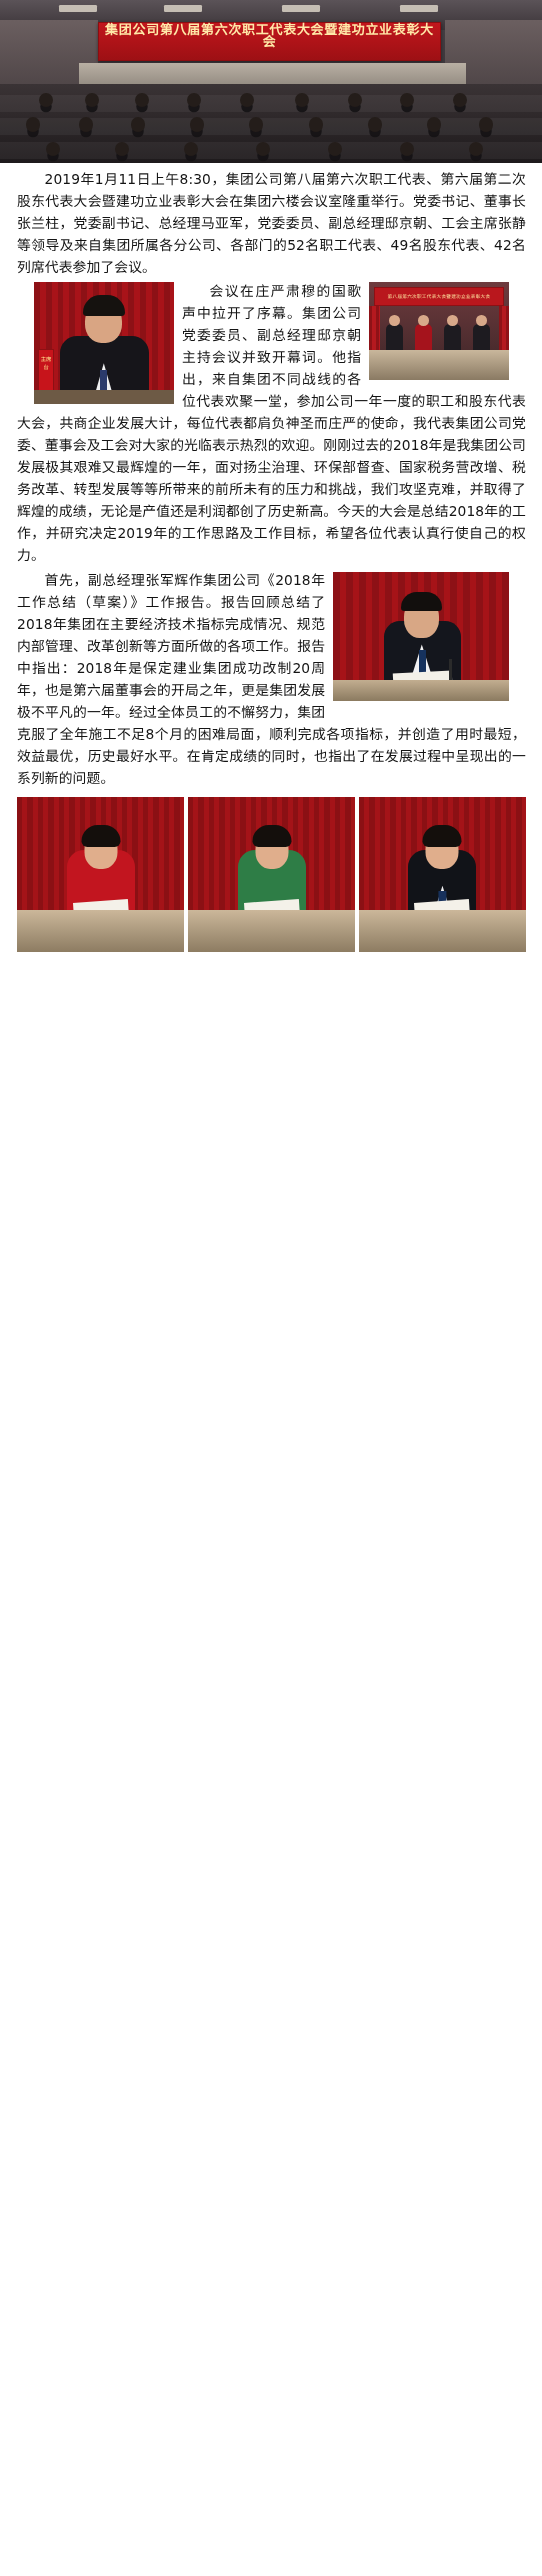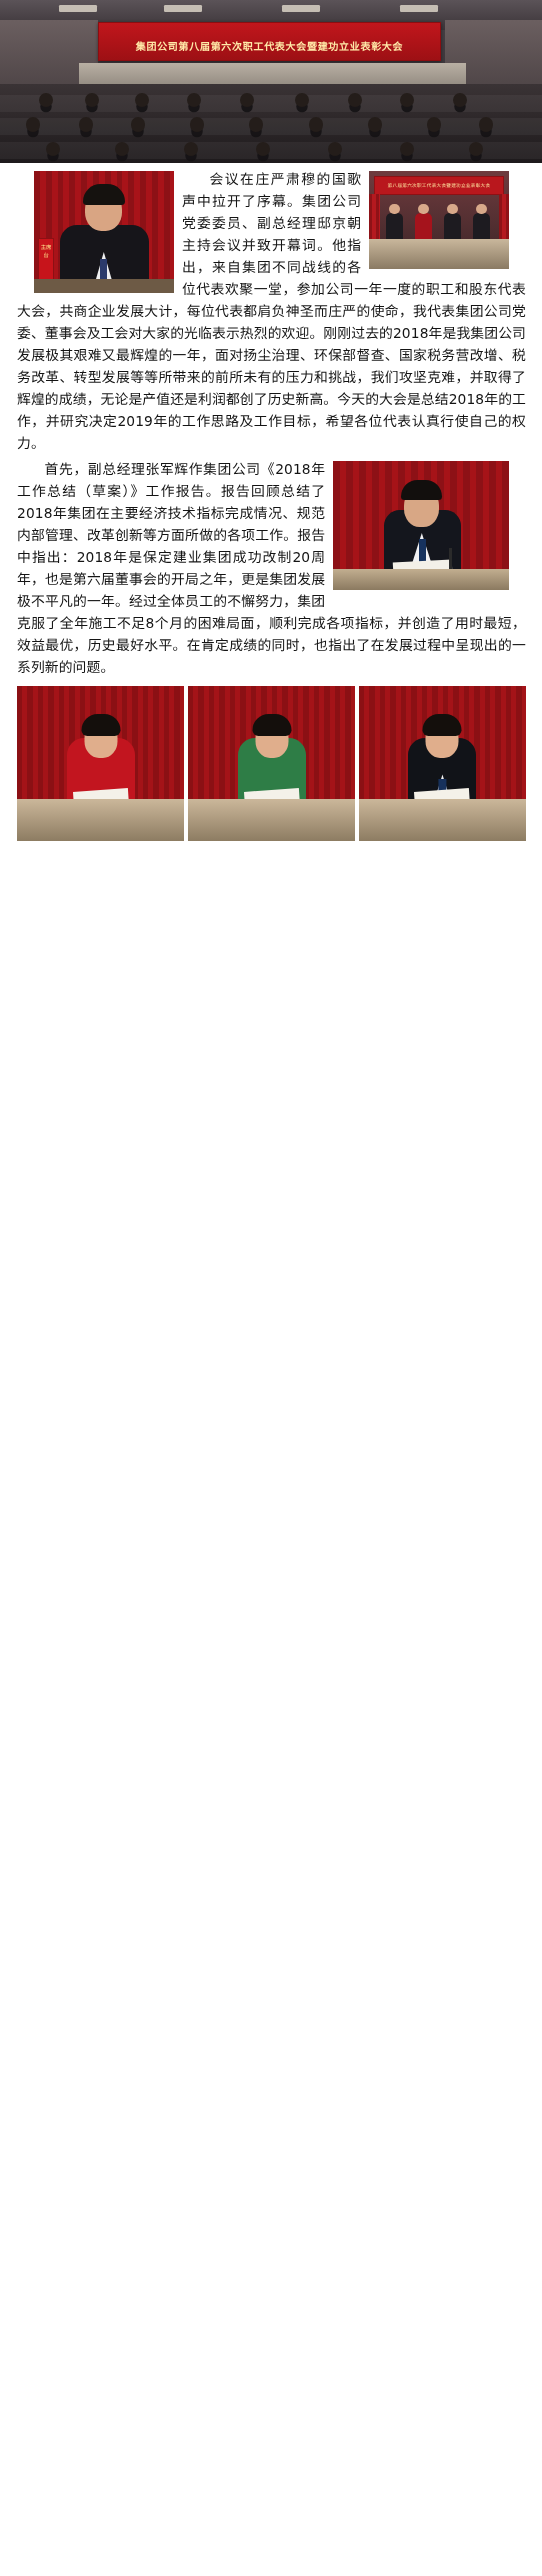--- a/index.html
+++ b/index.html
@@ -36,22 +36,22 @@
     position: absolute; top: 5.3px; width: 38px; height: 6.6px;
     background: #d9d2c5; border-radius: 1.3px; opacity: .85;
   }
   .hero .banner {
     position: absolute; top: 22px; left: 98px; width: 341px; height: 37px;
     background: linear-gradient(#c1161c, #9d1014);
     border: 1.3px solid #8c0d10;
     box-shadow: 0 1.3px 3.3px rgba(0,0,0,.45);
   }
   .hero .banner .bt {
-    color: #ffe9a8; font-size: 10px; text-align: center; line-height: 11.8px;
-    padding-top: 18px; letter-spacing: 0.7px; font-weight: bold;
+    color: #ffe9a8; font-size: 13px; text-align: center; line-height: 11.8px;
+    padding-top: 1px; letter-spacing: 0.7px; font-weight: bold;
   }
   .hero .wallL, .hero .wallR {
     position: absolute; top: 19.7px; width: 98px; height: 79px;
     background: linear-gradient(#6b5f60, #4a4143);
   }
   .hero .wallL { left: 0; }
   .hero .wallR { right: 0; }
   .hero .stage {
     position: absolute; top: 63px; left: 79px; width: 387px; height: 26px;
     background: linear-gradient(#b9b0a4, #8e867c);
@@ -310,20 +310,23 @@
       <div class="head" style="left:184px; bottom:6.6px"></div>
       <div class="head" style="left:256px; bottom:6.6px"></div>
       <div class="head" style="left:328px; bottom:6.6px"></div>
       <div class="head" style="left:400px; bottom:6.6px"></div>
       <div class="head" style="left:469px; bottom:6.6px"></div>
     </div>
   </div>
 
   <div class="spacer-8"></div>
 
+  <div class="body-text clearfix">
+    <p>2019年1月11日上午8:30，集团公司第八届第六次职工代表、第六届第二次股东代表大会暨建功立业表彰大会在集团六楼会议室隆重举行。党委书记、董事长张兰柱，党委副书记、总经理马亚军，党委委员、副总经理邸京朝、工会主席张静等领导及来自集团所属各分公司、各部门的52名职工代表、49名股东代表、42名列席代表参加了会议。</p>
+  </div>
 
   <div class="body-text clearfix">
     <div class="fl-right img-meeting2">
       <div class="m-ban">
         <span>第八届第六次职工代表大会暨建功立业表彰大会</span>
       </div>
       <div class="drape" style="left:0"></div>
       <div class="drape" style="right:0"></div>
       <div class="p" style="left:17px">
           <i></i>

